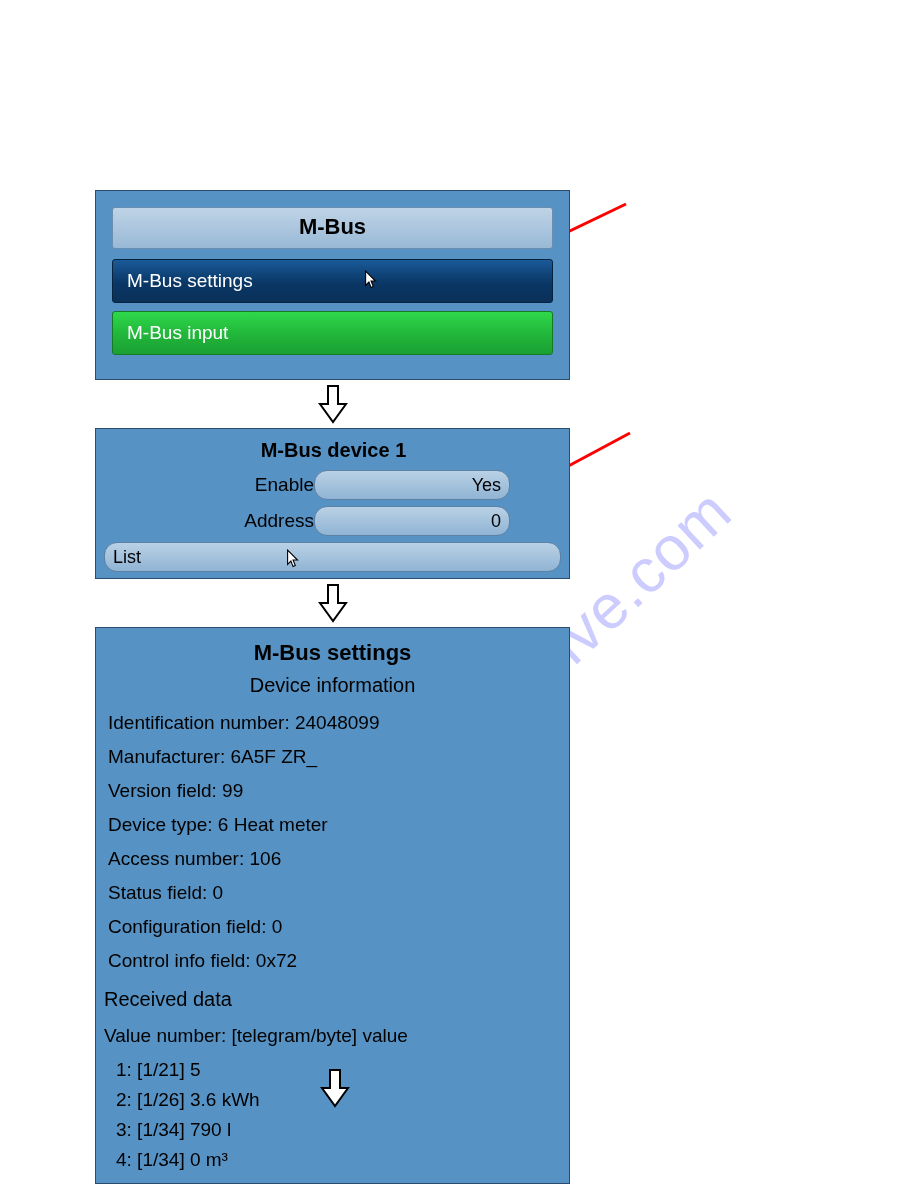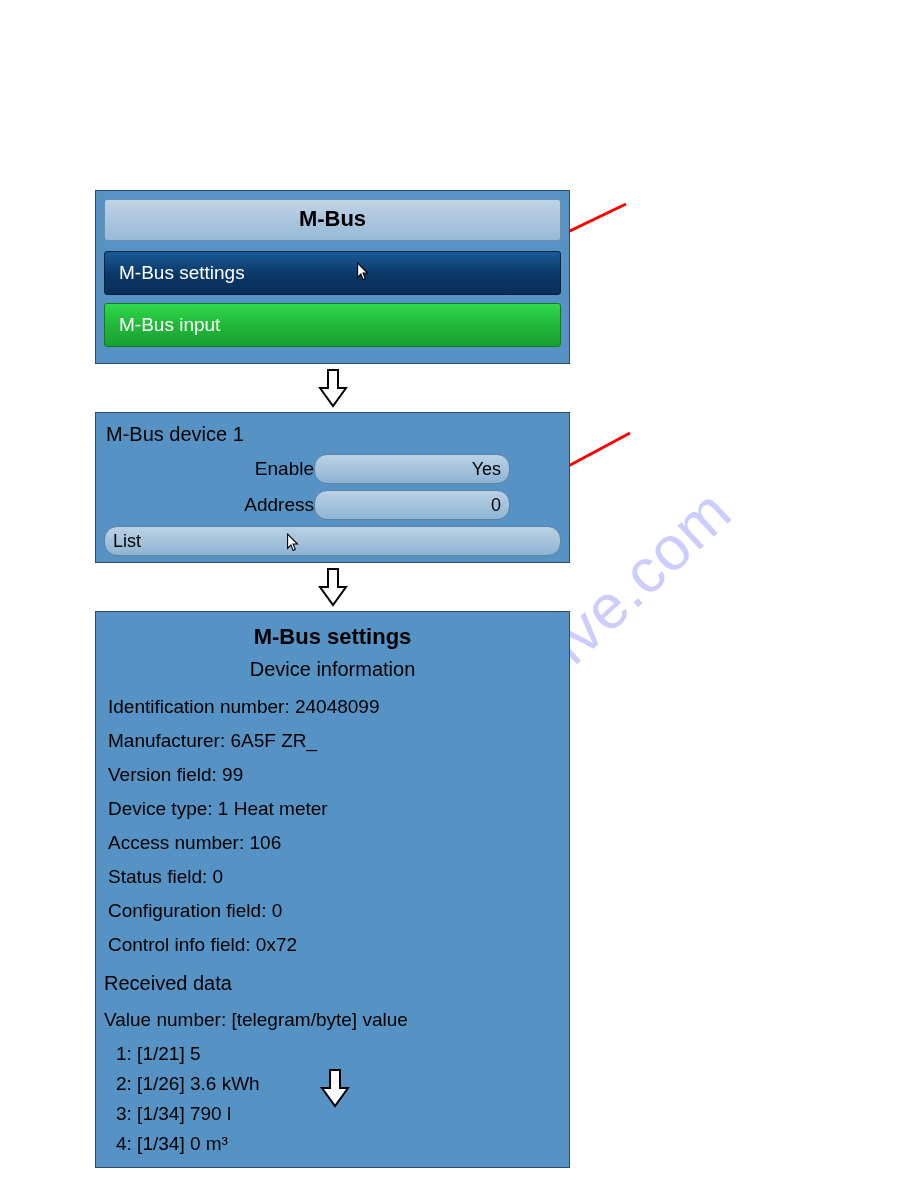--- a/index.html
+++ b/index.html
@@ -14,21 +14,21 @@
   .container {
     position: absolute;
     left: 95px;
     top: 190px;
     width: 475px;
   }
   .panel1 {
     width: 475px;
     background: #5692c4;
     border: 1px solid #2b4c6f;
-    padding: 8px;
+    padding: 16px;
   }
   .header-bar {
     background: linear-gradient(to bottom, #bfd3e6, #98b9d6);
     border: 1px solid #6a8fb0;
     border-radius: 3px;
     text-align: center;
     font-weight: bold;
     font-size: 22px;
     color: #000;
     padding: 6px 0 8px 0;
@@ -62,24 +62,25 @@
     margin: 4px auto 4px auto;
     display: block;
   }
   .panel2 {
     width: 475px;
     background: #5692c4;
     border: 1px solid #2b4c6f;
     padding: 6px 8px 6px 8px;
   }
   .panel2-title {
-    font-weight: normal;
+    font-weight: bold;
     font-size: 20px;
     color: #000;
     padding: 4px 0 8px 2px;
+    text-align: center;
   }
   .row {
     display: flex;
     align-items: center;
     margin-bottom: 6px;
     text-align: right;
   }
   .row-label {
     flex: 0 0 210px;
     font-size: 19px;
@@ -226,21 +227,21 @@
   <svg class="arrow-down" viewBox="0 0 34 40">
     <path d="M12 2 L22 2 L22 20 L30 20 L17 38 L4 20 L12 20 Z" fill="#fff" stroke="#000" stroke-width="2"></path>
   </svg>
 
   <div class="panel3">
     <div class="p3-title">M-Bus settings</div>
     <div class="p3-sub">Device  information</div>
     <div class="info-line">Identification number: 24048099</div>
     <div class="info-line">Manufacturer: 6A5F ZR_</div>
     <div class="info-line">Version field: 99</div>
-    <div class="info-line">Device type: 1 Heat meter</div>
+    <div class="info-line">Device type: 6 Heat meter</div>
     <div class="info-line">Access number: 106</div>
     <div class="info-line">Status field: 0</div>
     <div class="info-line">Configuration field: 0</div>
     <div class="info-line">Control info field: 0x72</div>
     <div class="p3-sub2">Received data</div>
     <div class="bold-line">Value number: [telegram/byte] value</div>
     <div class="data-line">1: [1/21] 5</div>
     <div class="data-line">2: [1/26] 3.6 kWh</div>
     <div class="data-line">3: [1/34] 790 l</div>
     <div class="data-line">4: [1/34] 0 m³</div>

